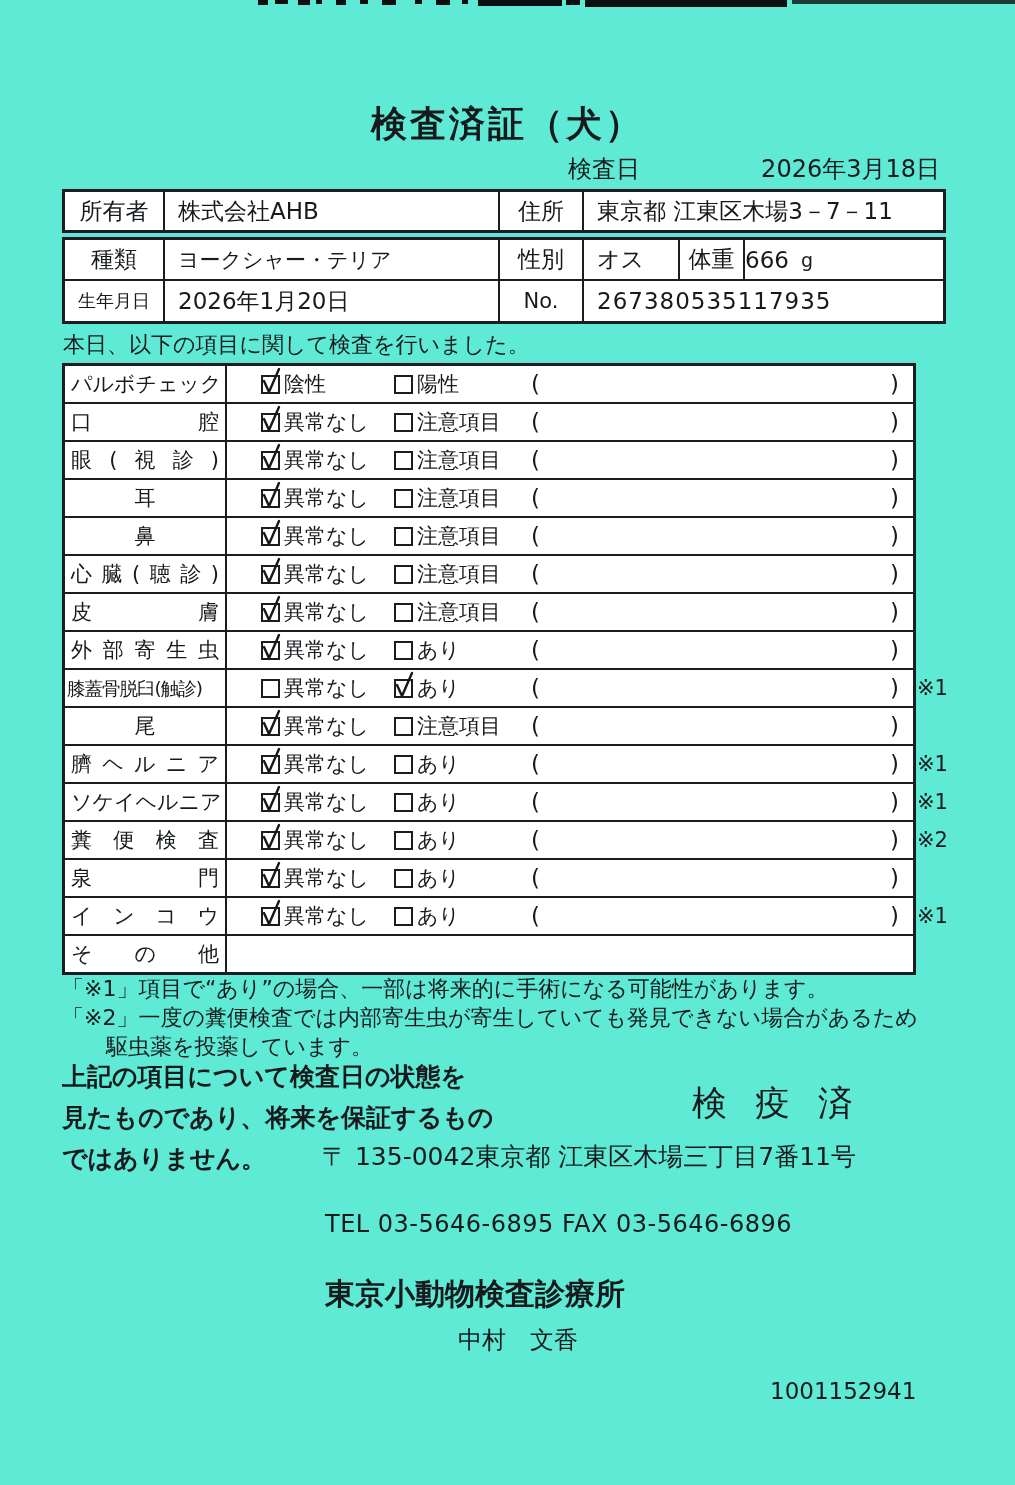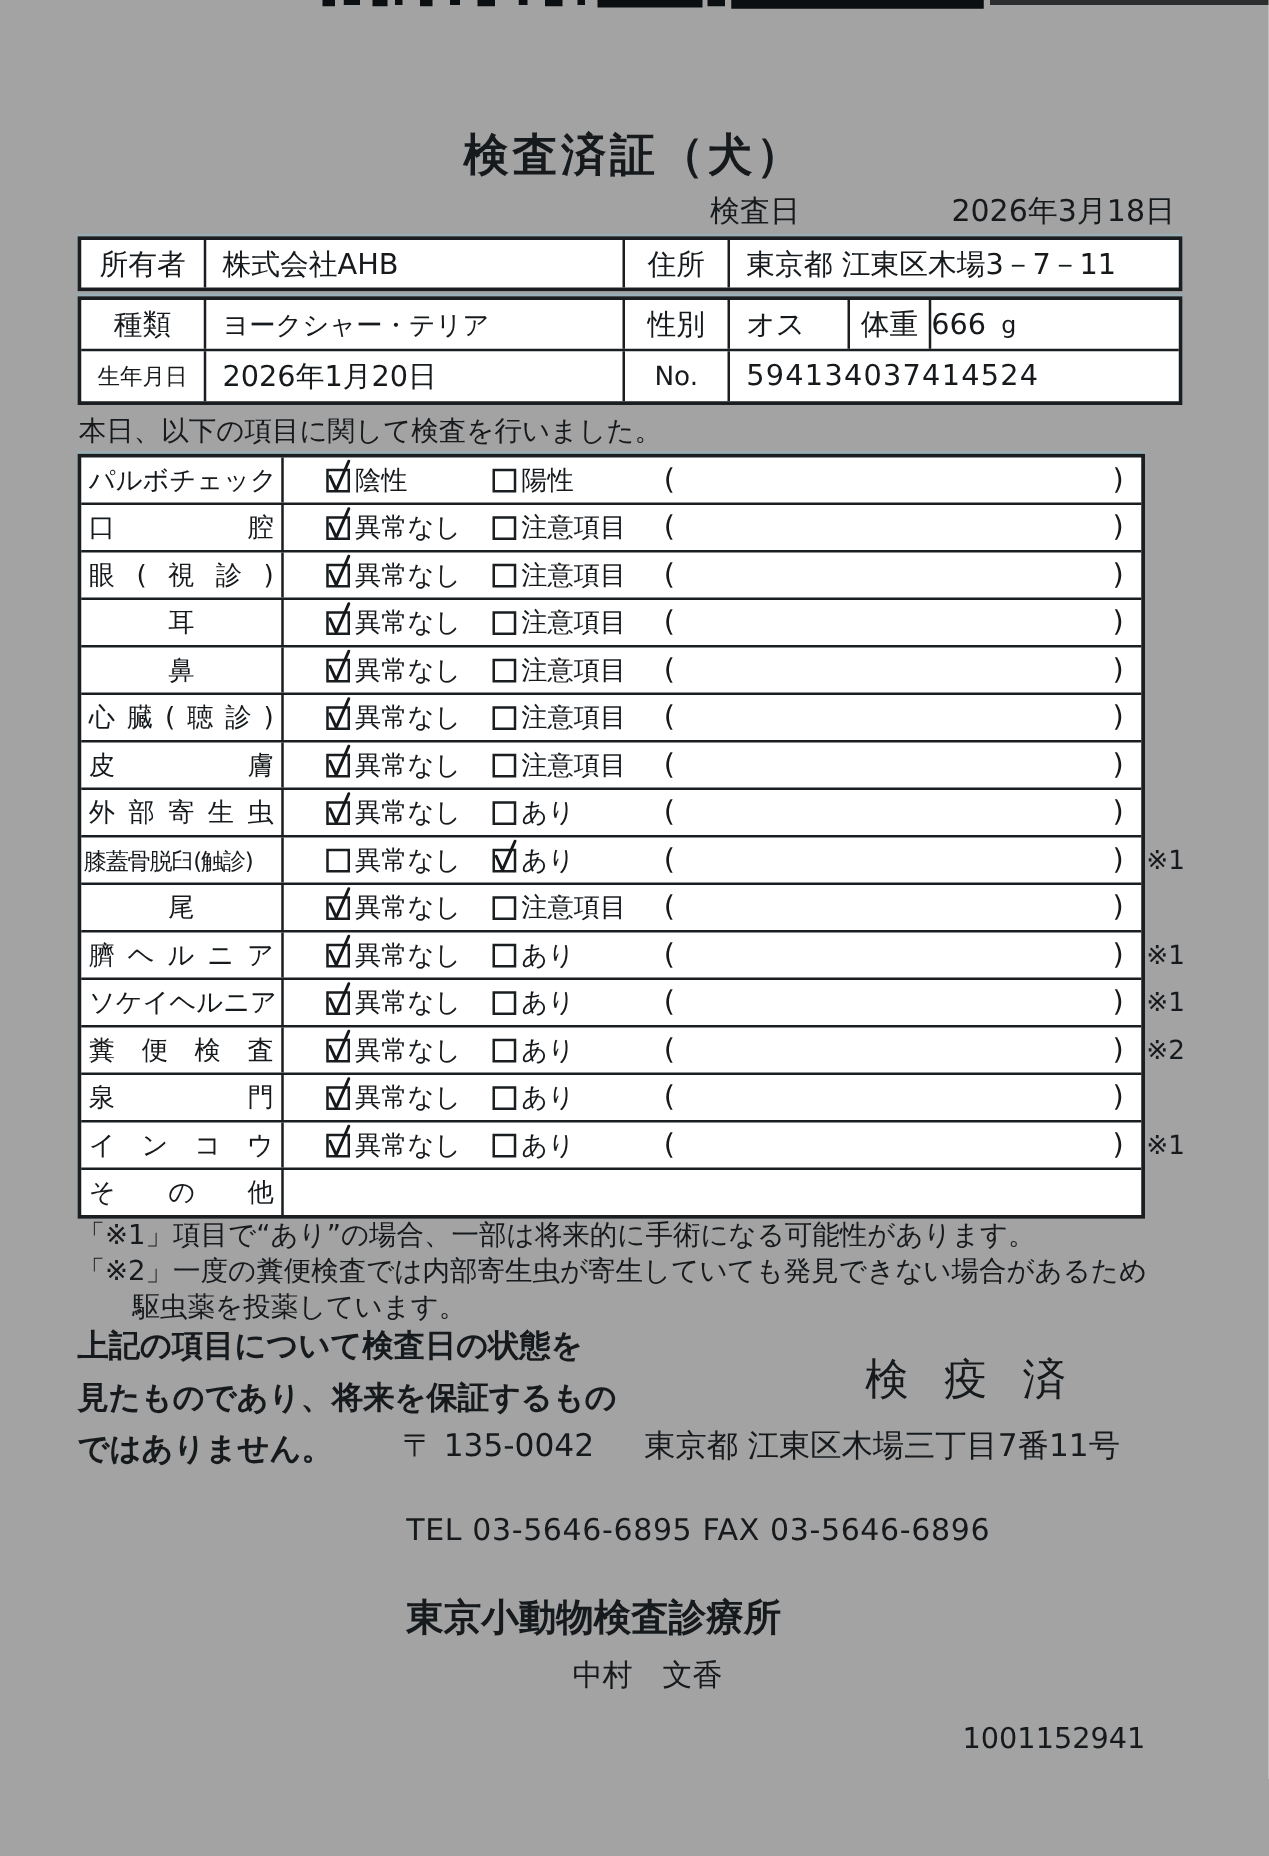--- a/index.html
+++ b/index.html
@@ -1,16 +1,16 @@
 <!DOCTYPE html>
 <html><head>
 <meta charset="utf-8">
 <style>
   html,body{margin:0;padding:0;background:#e8e8e8;}
-  .page{position:relative;width:1015px;height:1485px;background:#a3a3a3;overflow:hidden;
+  .page{position:relative;width:1015px;height:1485px;background:#5eead4;overflow:hidden;
         font-family:"DejaVu Sans","Liberation Sans",sans-serif;color:#161a1d;}
   .mark{position:absolute;background:#0c0f11;top:0;}
   .title{position:absolute;top:100px;left:0;width:100%;margin:0;text-align:center;
          font-size:36px;font-weight:600;letter-spacing:3px;}
   .date-row{position:absolute;top:153px;left:568px;width:372px;display:flex;
             justify-content:space-between;font-size:24px;}
   
   .tbl{position:absolute;left:62px;border:3px solid #1a1e21;background:#fff;
        box-shadow:0 -2px 0 rgba(130,200,220,.35);}
   .row{display:grid;}
@@ -46,21 +46,21 @@
   .paren{position:absolute;top:50%;transform:translateY(-50%);font-size:23px;}
   .p-open{left:276px;}.p-close{right:14px;}
   .chk-note{position:absolute;right:-52px;top:50%;transform:translateY(-50%);
             font-size:21px;width:48px;}
   
   .intro{position:absolute;left:63px;top:330px;font-size:22px;}
   .notes{position:absolute;left:62px;top:974px;font-size:22px;line-height:29px;}
   .notes .indent{padding-left:44px;}
   .statement{position:absolute;left:62px;top:1056px;font-size:25px;font-weight:600;line-height:41px;}
   .stamp{position:absolute;left:692px;top:1080px;font-size:35px;letter-spacing:28px;white-space:nowrap;}
-  .addr-row{position:absolute;left:322px;top:1140px;display:flex;gap:40px;font-size:25px;white-space:nowrap;}
+  .addr-row{position:absolute;left:322px;top:1140px;display:flex;font-size:25px;white-space:nowrap;}
   .tel{position:absolute;left:325px;top:1210px;font-size:24px;letter-spacing:.5px;white-space:nowrap;}
   .clinic{position:absolute;left:325px;top:1274px;font-size:30px;font-weight:600;white-space:nowrap;}
   .examiner{position:absolute;left:458px;top:1324px;font-size:24px;white-space:nowrap;}
   .docnum{position:absolute;left:770px;top:1378px;font-size:23px;}
 </style>
 </head>
 <body>
 
 <div class="page">
 
@@ -106,21 +106,21 @@
       <div class="cell lab">体重</div>
       <div class="cell wval">
         <span>666</span>
         <span class="unit">g</span>
       </div>
     </div>
     <div class="row row2">
       <div class="cell lab" style="font-size:18px">生年月日</div>
       <div class="cell val">2026年1月20日</div>
       <div class="cell lab" style="font-size:21px">No.</div>
-      <div class="cell val" style="letter-spacing:1px">594134037414524</div>
+      <div class="cell val" style="letter-spacing:1px">267380535117935</div>
     </div>
   </div>
 
   <div class="intro">本日、以下の項目に関して検査を行いました。</div>
 
   <div class="tbl check-t">
     <div class="chk-row">
       <div class="chk-name spread">
           <span>パ</span>
           <span>ル</span>

